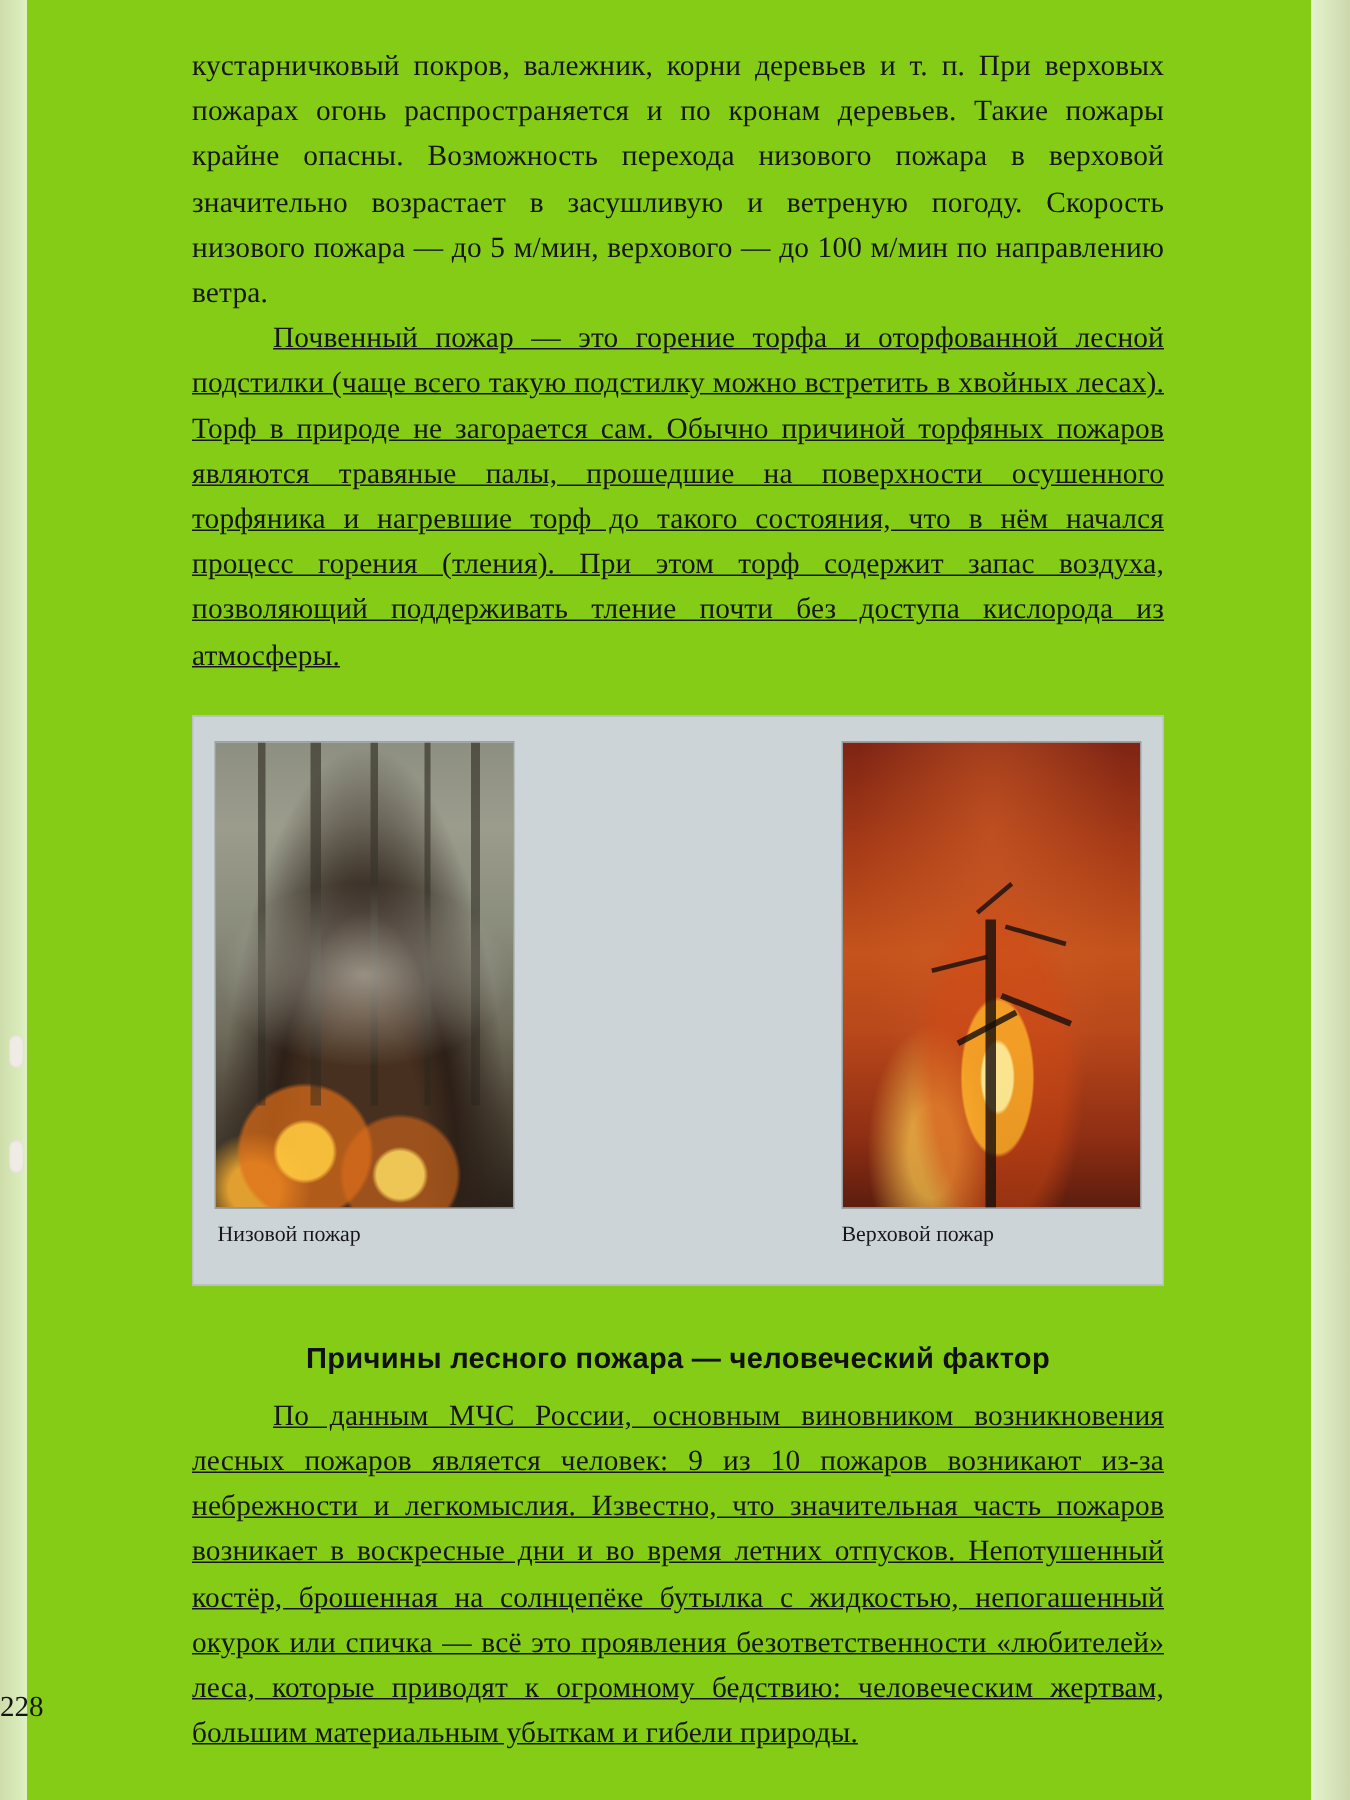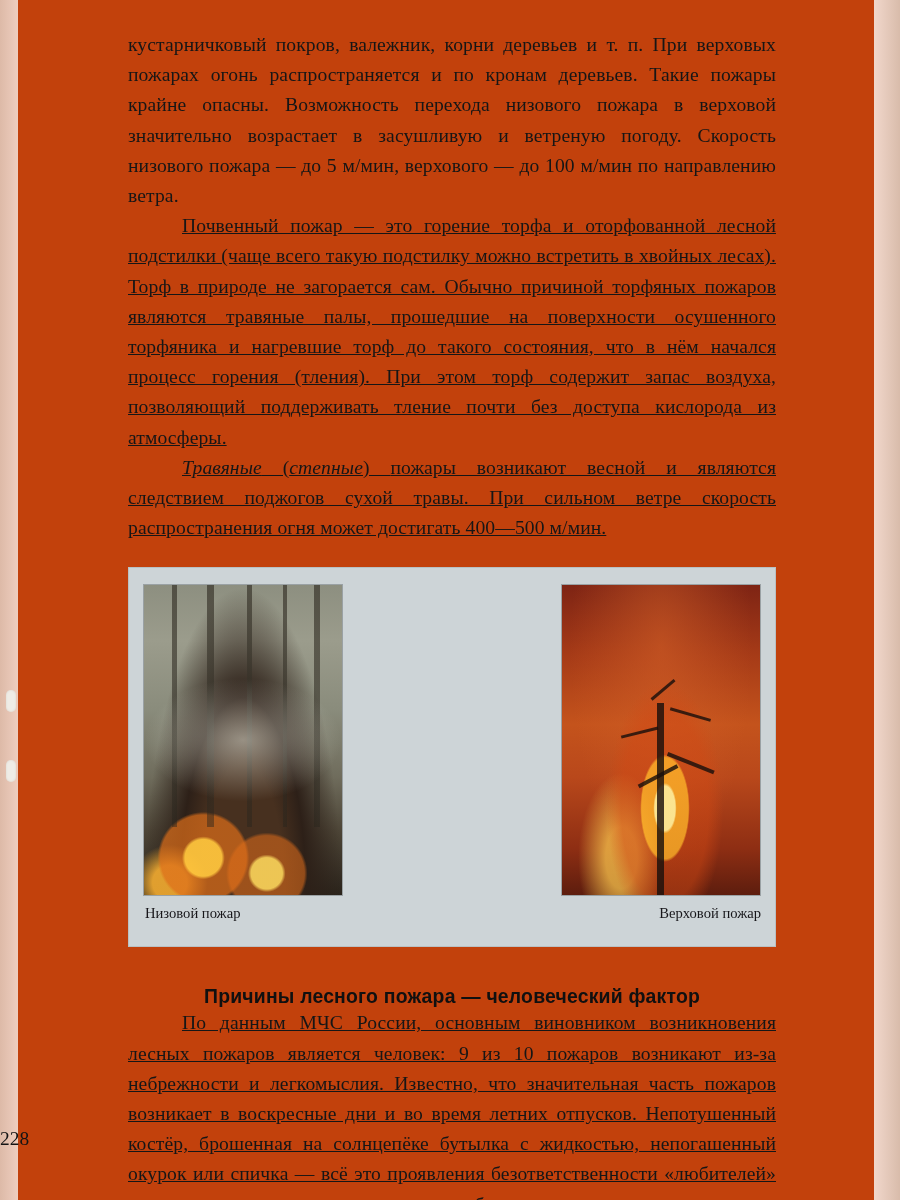--- a/index.html
+++ b/index.html
@@ -11,21 +11,21 @@
     width: 900px;
     height: 1200px;
     overflow: hidden;
     font-family: "Liberation Serif", serif;
     color: #161616;
   }
   .page {
     position: relative;
     width: 900px;
     height: 1200px;
-    background: #c2410c;
+    background: #84cc16;
   }
   
   .edge-left {
     position: absolute;
     left: 0; top: 0;
     width: 18px; height: 1200px;
     background: linear-gradient(to right, #e6e2db, #fdfdfb);
     opacity: .75;
   }
   .edge-right {
@@ -85,21 +85,21 @@
     height: 312px;
     border: 1px solid #9aa1a4;
     box-sizing: border-box;
     position: relative;
     overflow: hidden;
   }
   .caption {
     margin-top: 9px;
     font-size: 14.6px;
     line-height: 17px;
-    text-align: right;
+    text-align: left;
     color: #17161a;
   }
   .caption.left { text-align: left; padding-left: 2px; }
 
   
   .p1img {
     background:
       radial-gradient(circle at 30% 88%, rgba(255,196,60,.95) 0 6%, rgba(222,110,25,.7) 7% 14%, rgba(0,0,0,0) 15%),
       radial-gradient(circle at 62% 93%, rgba(255,214,90,.9) 0 5%, rgba(214,104,26,.6) 6% 12%, rgba(0,0,0,0) 13%),
       radial-gradient(circle at 13% 96%, rgba(255,180,50,.85) 0 5%, rgba(0,0,0,0) 11%),
@@ -187,21 +187,21 @@
   }
   .smoke3 {
     position: absolute;
     left: 18%; top: 60%;
     width: 70%; height: 26%;
     background: radial-gradient(ellipse at 50% 50%, rgba(228,224,210,.45), rgba(228,224,210,0) 72%);
   }
 
   
   h2.section {
-    margin: 38px 0 0 0;
+    margin: 38px 0 12px 0;
     font-family: "Liberation Sans", sans-serif;
     font-size: 19.4px;
     font-weight: bold;
     text-align: center;
     letter-spacing: .2px;
     color: #101010;
   }
   .after-heading { margin-top: 26px; }
 
   .folio {
@@ -223,21 +223,20 @@
   <div class="edge-right"></div>
   <div class="punch p1"></div>
   <div class="punch p2"></div>
 
   <div class="content">
 
     <p class="body">кустарничковый покров, валежник, корни деревьев и т. п. При верховых пожарах огонь распространяется и по кронам деревьев. Такие пожары крайне опасны. Возможность перехода низового пожара в верховой значительно возрастает в засушливую и ветреную погоду. Скорость низового пожара — до 5 м/мин, верхового — до 100 м/мин по направлению ветра.</p>
 
     <p class="body indent">Почвенный пожар — это горение торфа и оторфованной лесной подстилки (чаще всего такую подстилку можно встретить в хвойных лесах). Торф в природе не загорается сам. Обычно причиной торфяных пожаров являются травяные палы, прошедшие на поверхности осушенного торфяника и нагревшие торф до такого состояния, что в нём начался процесс горения (тления). При этом торф содержит запас воздуха, позволяющий поддерживать тление почти без доступа кислорода из атмосферы.</p>
 
-    <p class="body indent"><span class="ital">Травяные</span><span> (</span><span class="ital">степные</span><span>) </span><span>пожары возникают весной и являются следствием поджогов сухой травы. При сильном ветре скорость распространения огня может достигать 400—500 м/мин.</span></p>
 
     <div class="figure">
       <div class="figure-inner">
 
         <div class="fig-item">
           <div class="photo p1img">
             <div class="trunk t1"></div>
             <div class="trunk t2"></div>
             <div class="trunk t3"></div>
             <div class="trunk t4"></div>

